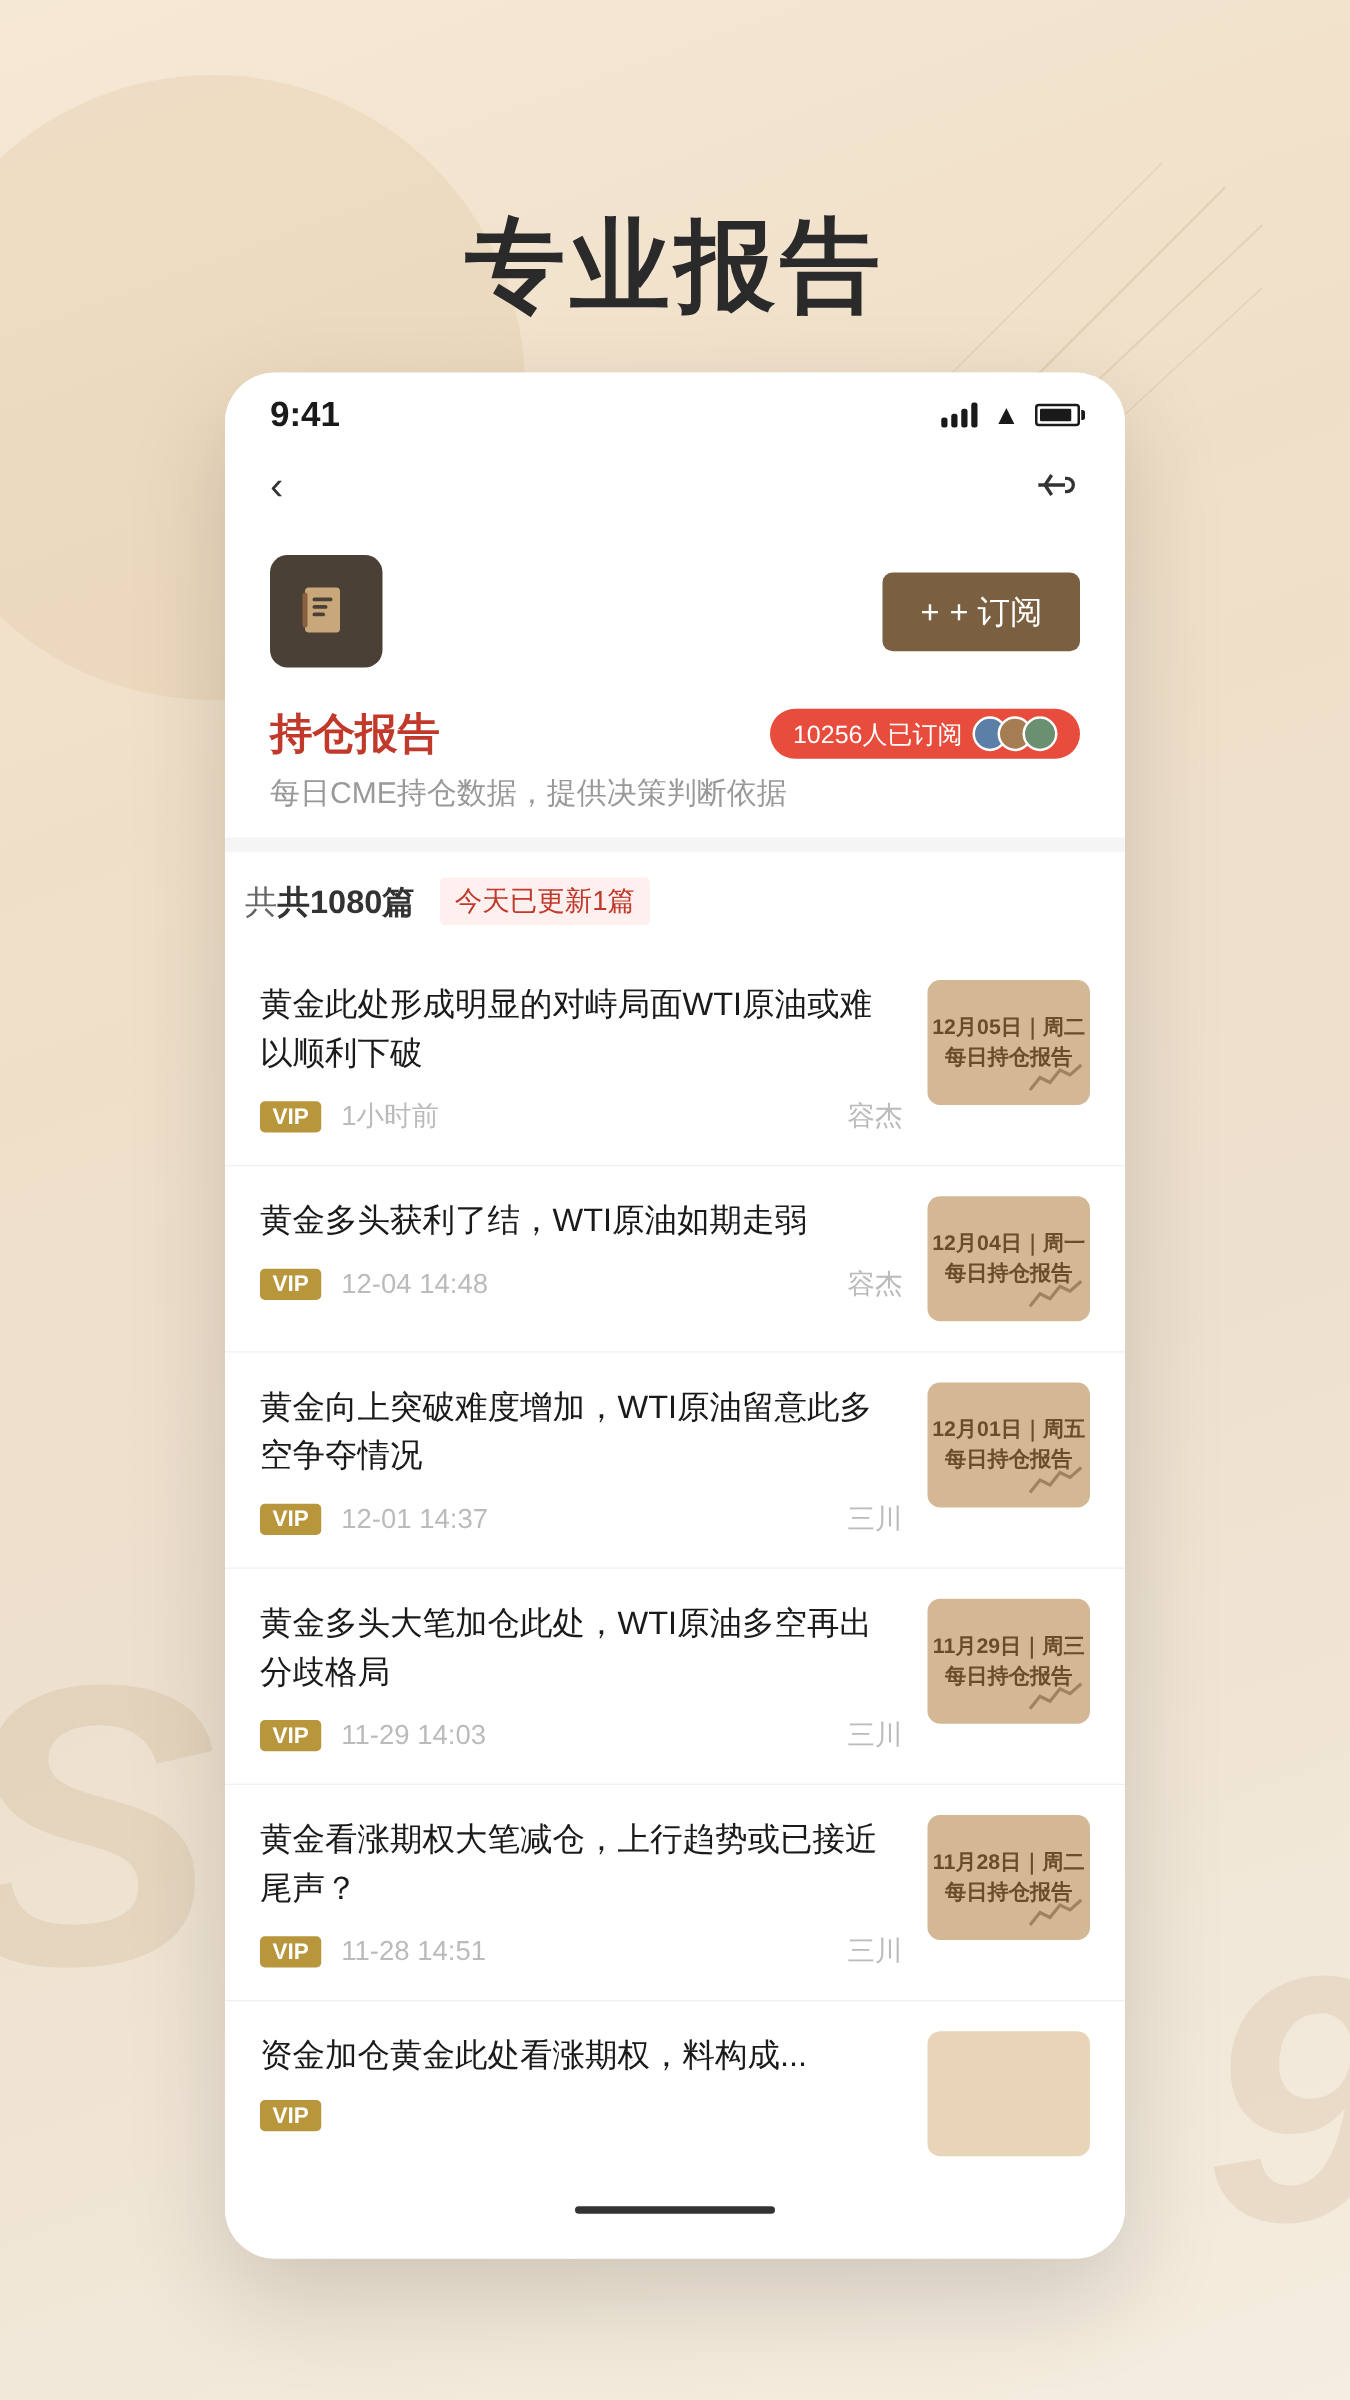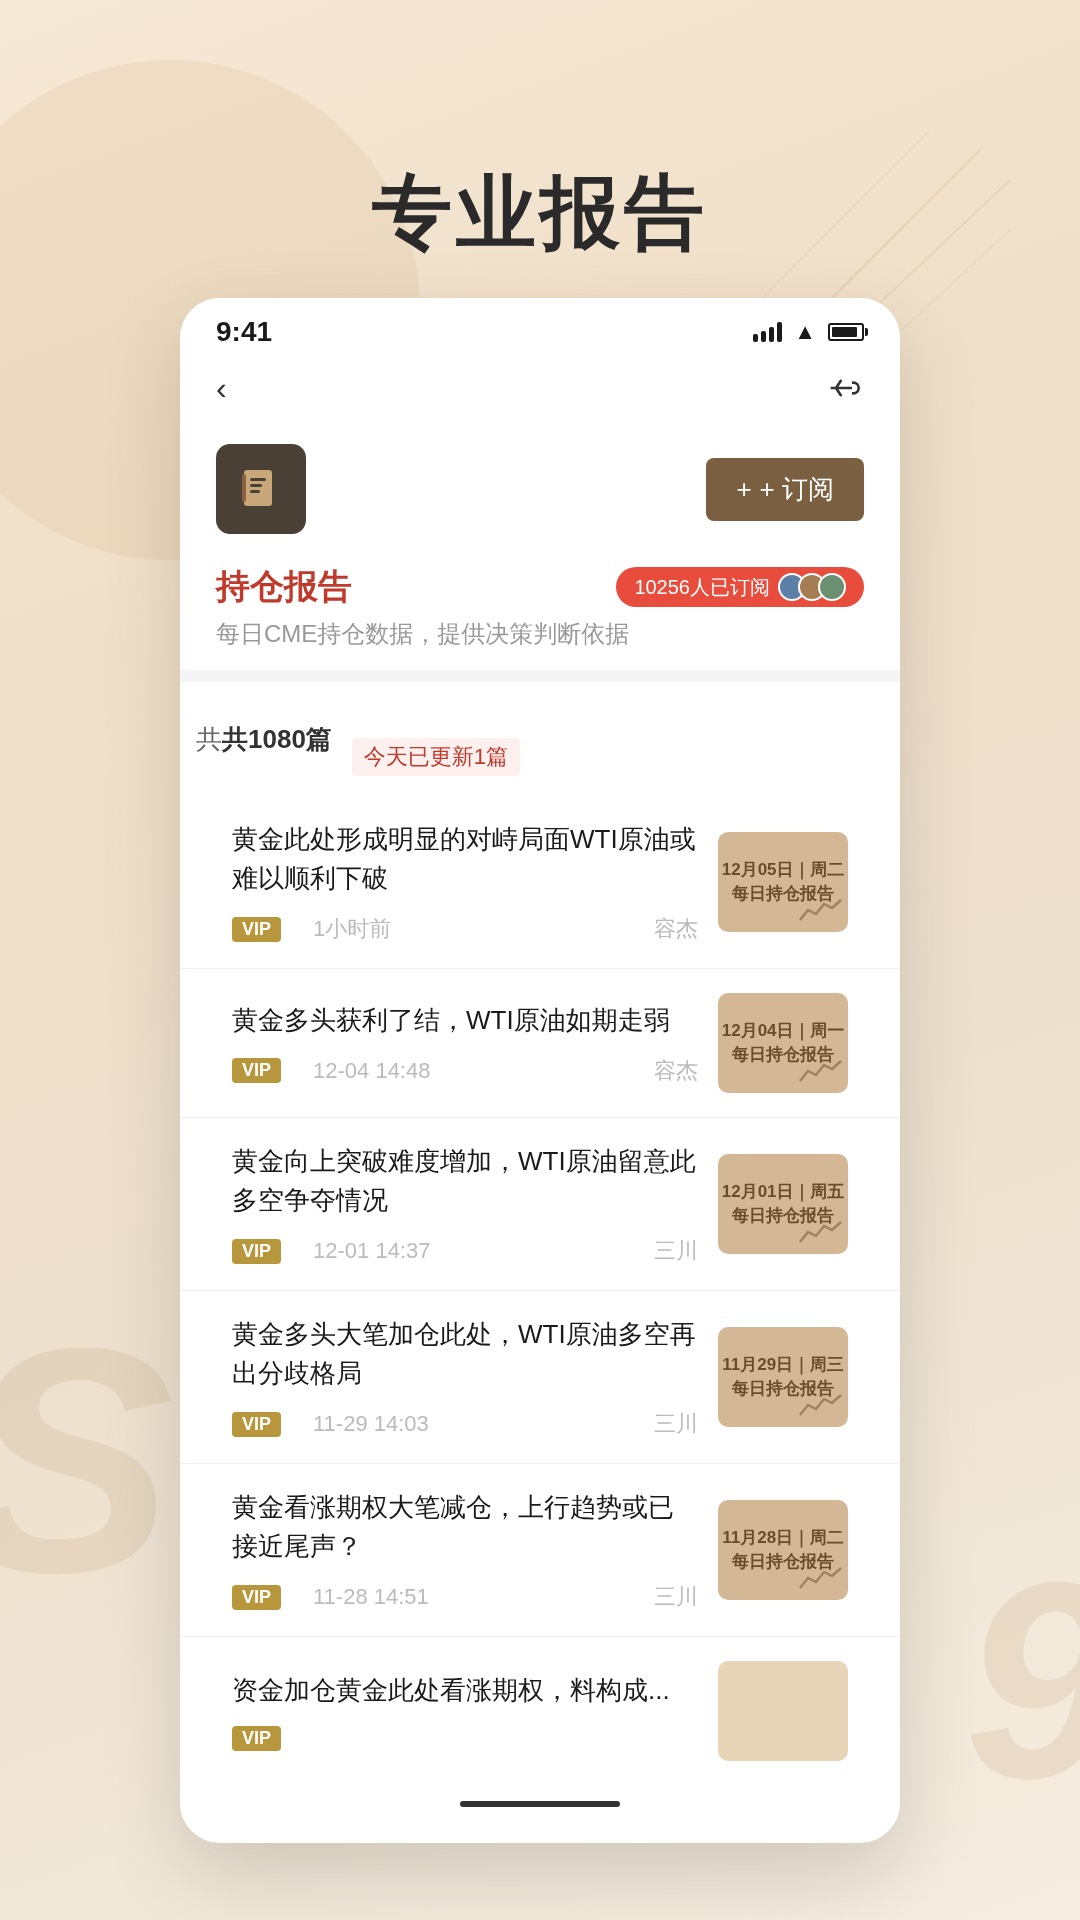--- a/index.html
+++ b/index.html
@@ -278,31 +278,29 @@
     .article-count span {
       color: #333;
       font-weight: 600;
     }
     .update-badge {
       font-size: 22px;
       color: #c0392b;
       background: #fef0ee;
       padding: 4px 12px;
       border-radius: 4px;
-      margin-top: 36px;
     }
 
     
     .article-list {
       background: #fff;
     }
     .article-item {
       display: flex;
-      align-items: center;
-      padding: 24px 52px;
+      padding: 24px 28px;
       border-bottom: 1px solid #f0f0f0;
       gap: 20px;
       cursor: pointer;
     }
     .article-content {
       flex: 1;
     }
     .article-title {
       font-size: 26px;
       font-weight: 500;
@@ -324,21 +322,20 @@
       background: #b8963c;
       color: #fff;
       font-size: 18px;
       padding: 2px 10px;
       border-radius: 4px;
       font-weight: 600;
     }
     .article-time {
       font-size: 22px;
       color: #bbb;
-      margin-left: 16px;
     }
     .article-author {
       font-size: 22px;
       color: #bbb;
     }
     .article-thumb {
       width: 130px;
       height: 100px;
       border-radius: 10px;
       overflow: hidden;

